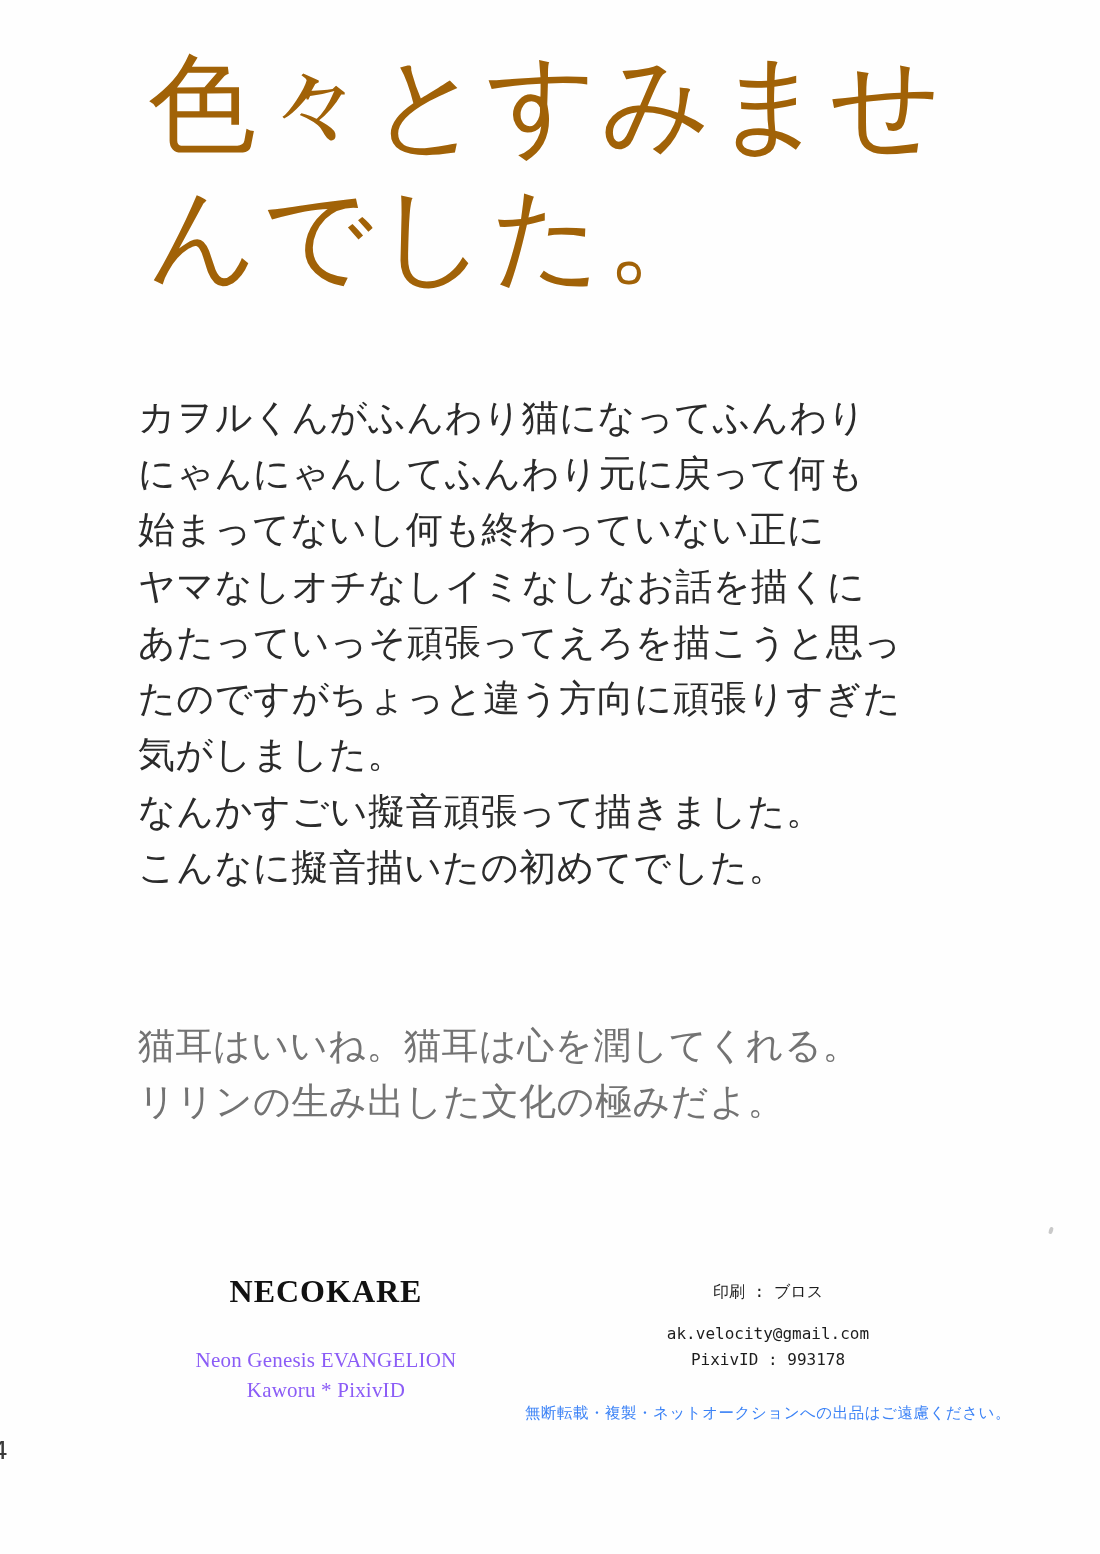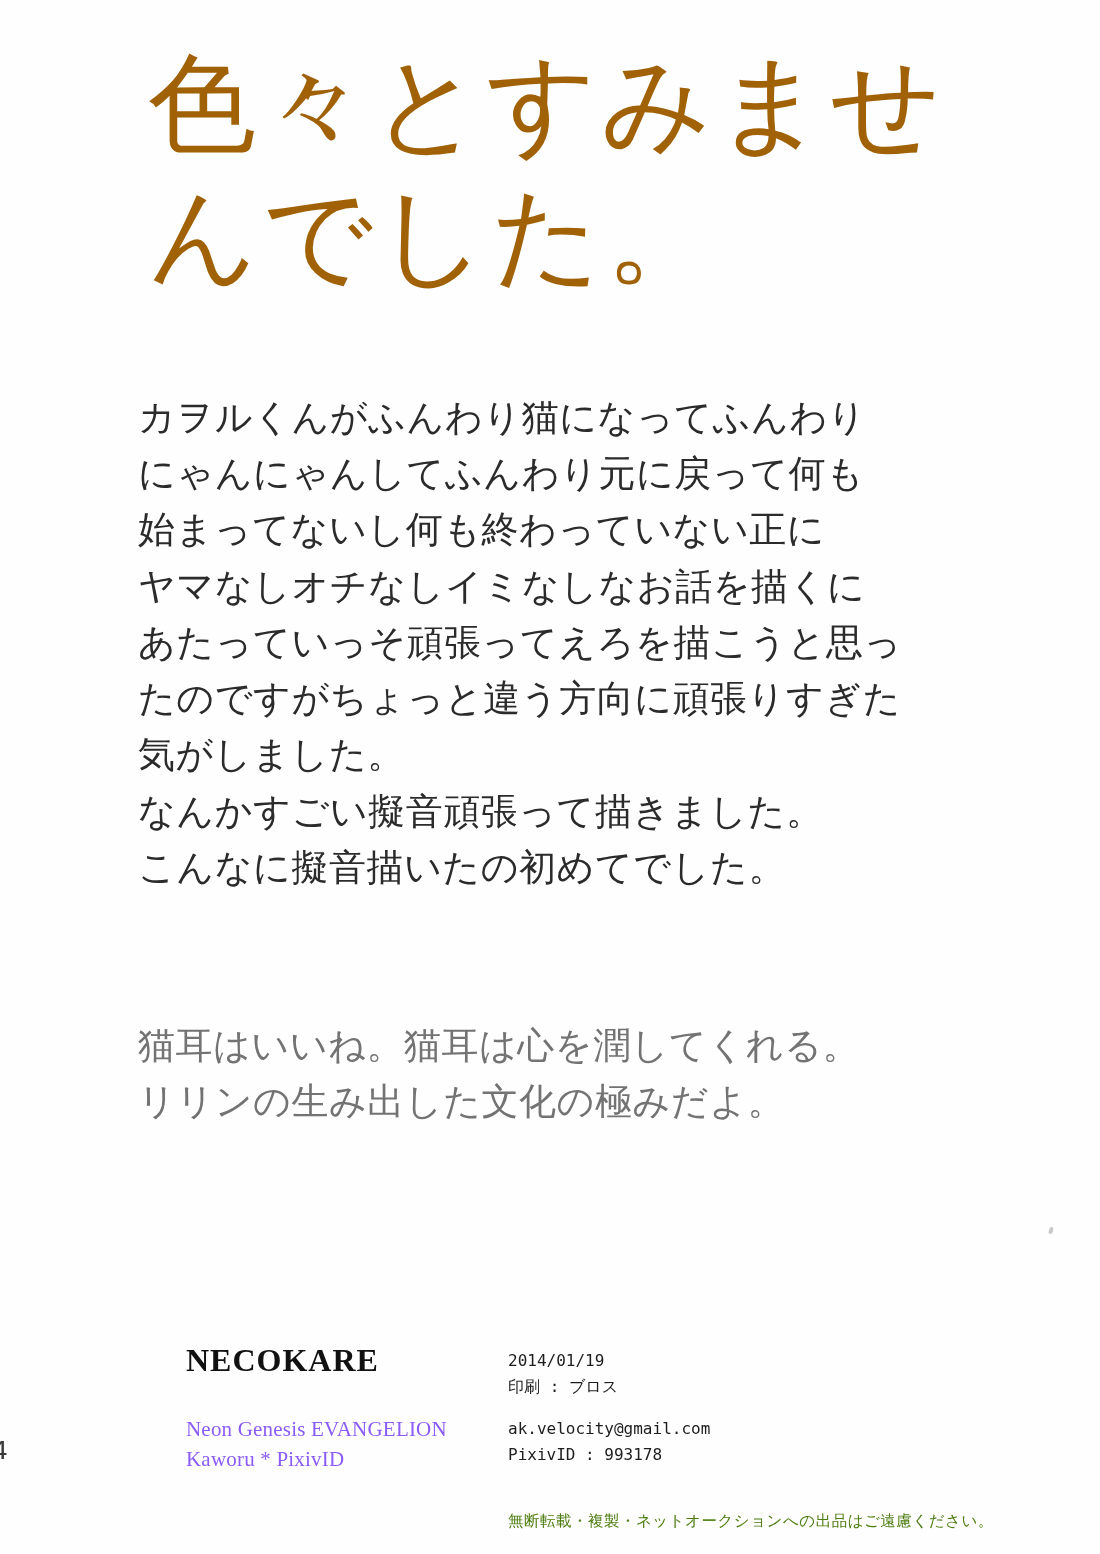--- a/index.html
+++ b/index.html
@@ -61,23 +61,24 @@
     line-height: 1.52;
     color: #737373;
     letter-spacing: 0.5px;
     white-space: pre-wrap;
   }
 
   
   .colophon {
     position: absolute;
     left: 0;
-    top: 1344px;
+    top: 1275px;
     width: 1060px;
     height: 180px;
+    text-align: center;
   }
 
   .colophon-left {
     position: absolute;
     left: 186px;
     top: 0;
     width: 280px;
   }
 
   .title-main {
@@ -111,24 +112,24 @@
     line-height: 1.62;
     color: #1d1d1d;
     letter-spacing: 0px;
   }
 
   .mono-gap {
     height: 16px;
   }
 
   .notice {
-    margin-top: 43px;
+    margin-top: 30px;
     font-family: Liberation Sans, sans-serif;
     font-size: 15.5px;
-    color: #4d7c0f;
+    color: #3b82f6;
     letter-spacing: 0.5px;
   }
 
   
   .page-number {
     position: absolute;
     left: -8px;
     top: 1436px;
     font-family: "DejaVu Sans", sans-serif;
     font-size: 25px;
@@ -172,21 +173,20 @@
 
   <div class="colophon">
 
     <div class="colophon-left">
       <div class="title-main">NECOKARE</div>
       <div class="sub-line">Neon Genesis EVANGELION</div>
       <div class="sub-line">Kaworu * PixivID</div>
     </div>
 
     <div class="colophon-right">
-      <div class="mono-line">2014/01/19</div>
       <div class="mono-line">印刷 : ブロス</div>
       <div class="mono-gap"></div>
       <div class="mono-line">ak.velocity@gmail.com</div>
       <div class="mono-line">PixivID : 993178</div>
       <div class="notice">無断転載・複製・ネットオークションへの出品はご遠慮ください。</div>
     </div>
 
   </div>
 
   <div class="page-number">4</div>

